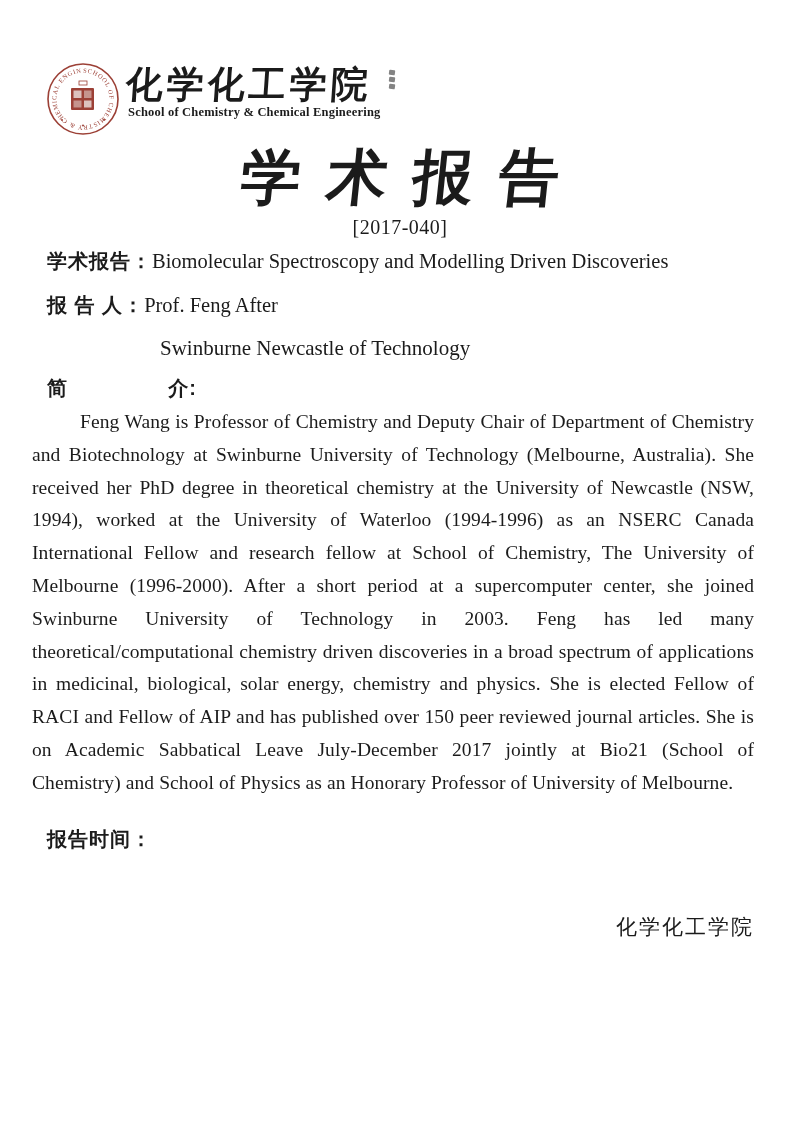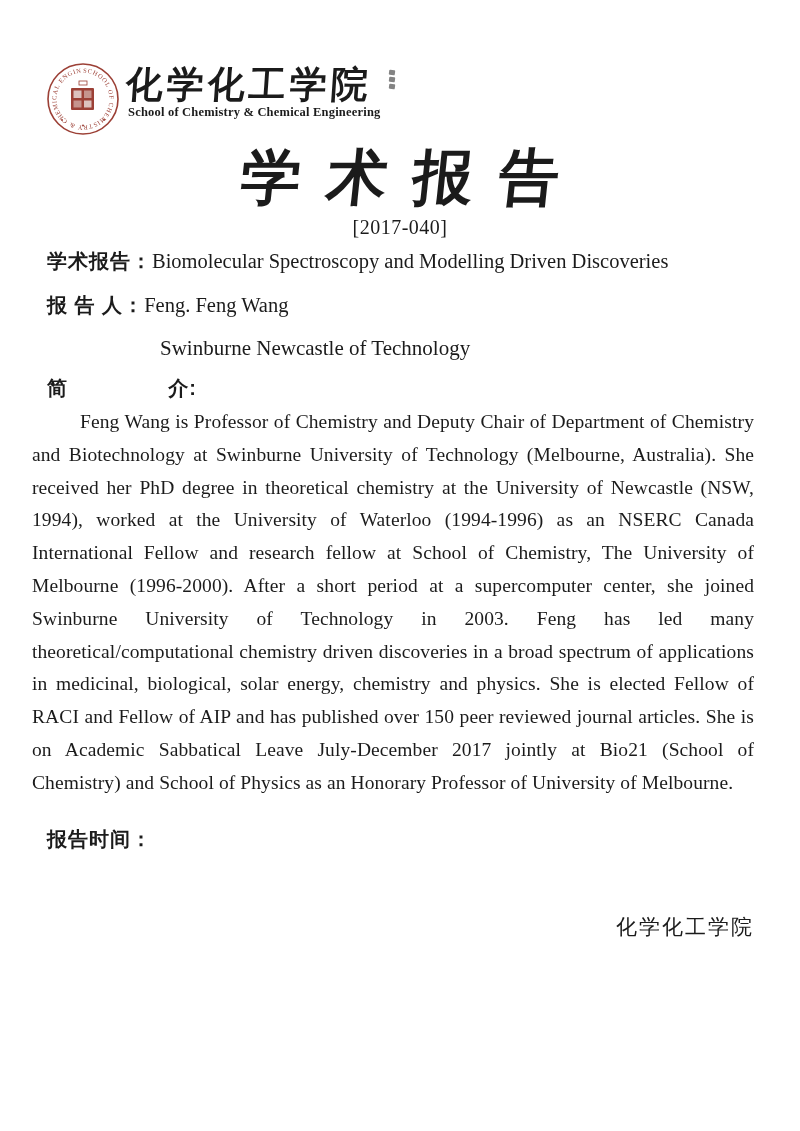--- a/index.html
+++ b/index.html
@@ -136,21 +136,21 @@
   <div class="main-title">学术报告</div>
   <div class="doc-number">[2017-040]</div>
 
   <div class="info">
     <div class="info-line">
       <span class="cjk-label">学术报告：</span>
       <span class="info-value-bold">Biomolecular Spectroscopy and Modelling Driven Discoveries</span>
     </div>
     <div class="info-line">
       <span class="cjk-label">报 告 人：</span>
-      <span class="info-value-bold">Feng. Feng Wang</span>
+      <span class="info-value-bold">Prof. Feng After</span>
     </div>
     <div class="affiliation">Swinburne Newcastle of Technology</div>
     <div class="info-line">
       <span class="cjk-label intro-label">
         <span>简</span>
         <span>介:</span>
       </span>
     </div>
   </div>
 

